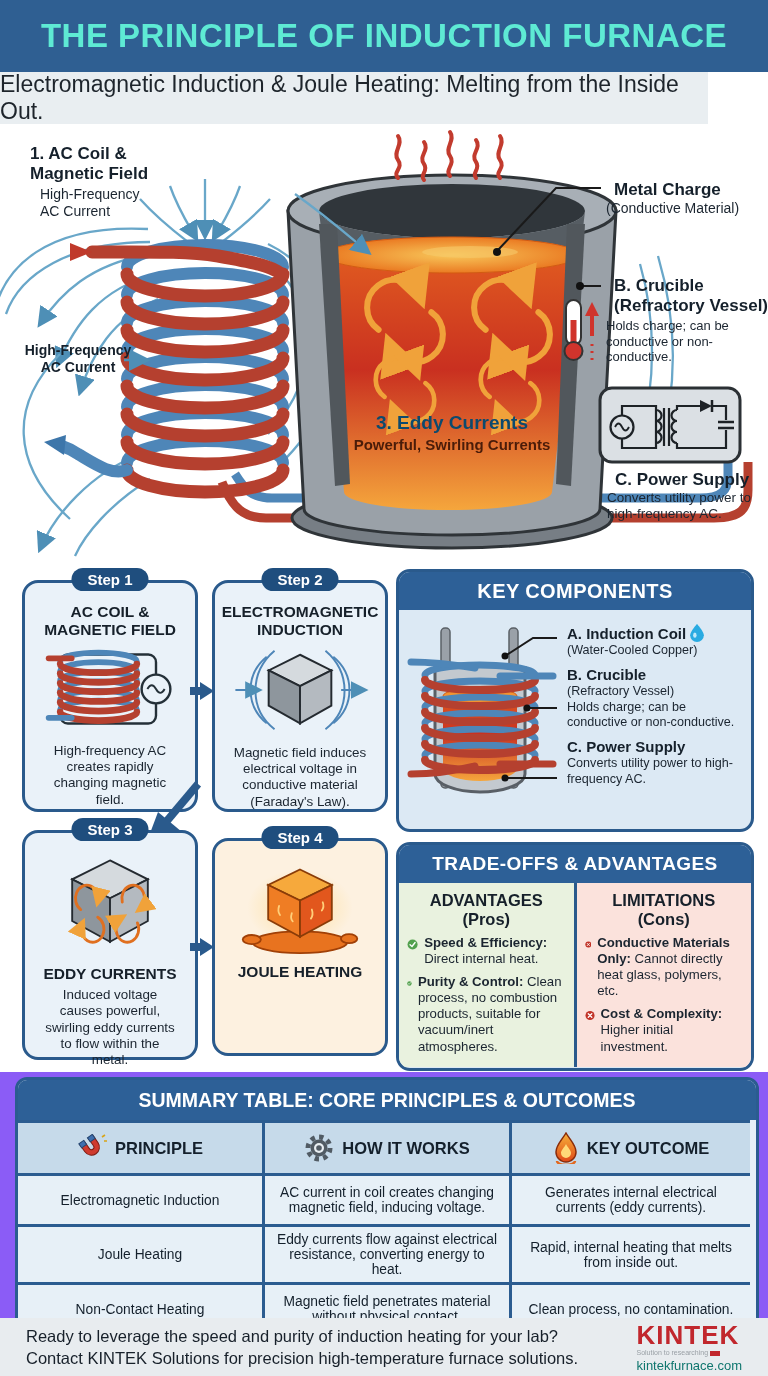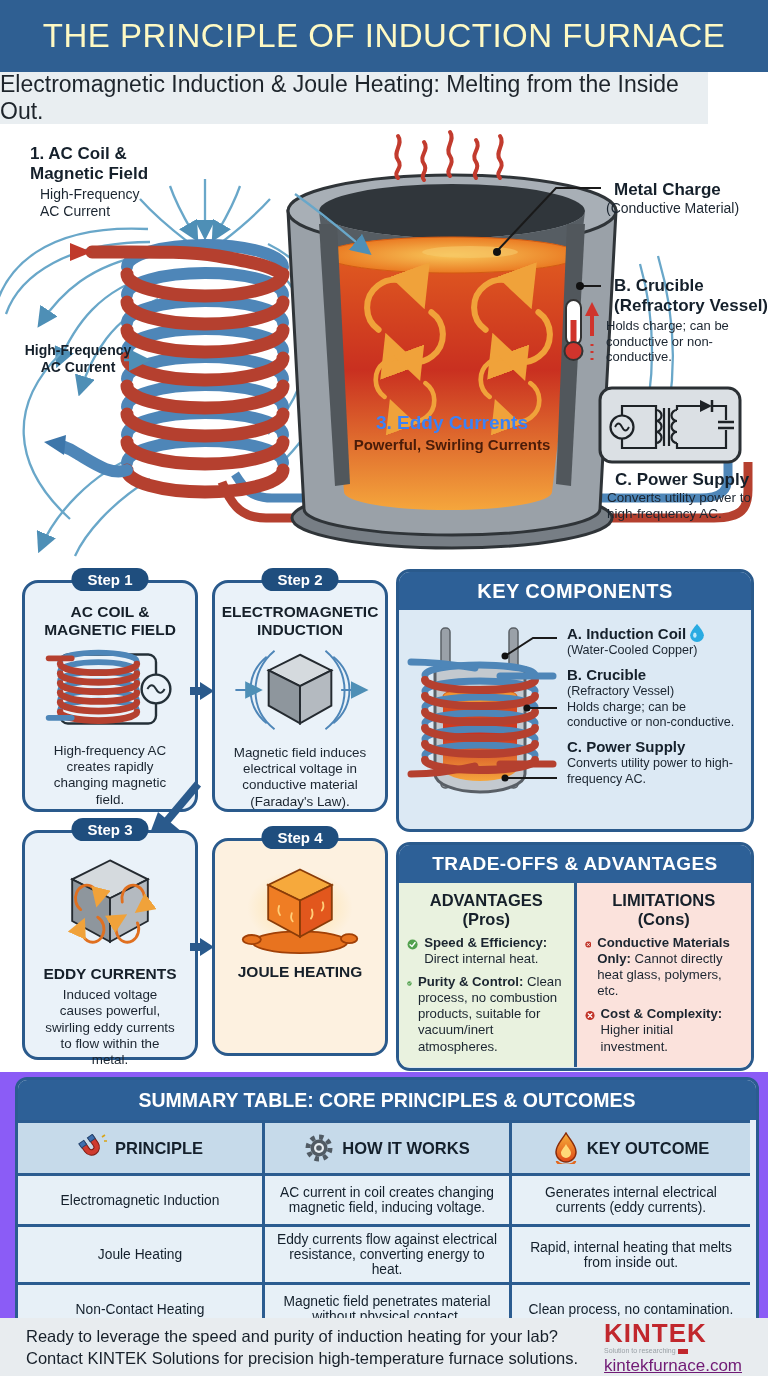--- a/index.html
+++ b/index.html
@@ -3,30 +3,30 @@
 <meta charset="utf-8">
 <style>
   html,body{margin:0;padding:0;background:#fff;}
   .page{position:relative;width:768px;height:1376px;background:#fff;overflow:hidden;
         font-family:"Liberation Sans",sans-serif;color:#1b2430;}
   .abs{position:absolute;}
   .pre{white-space:pre-line;}
 
   
   .hdr{left:0;top:0;width:768px;height:72px;background:#2f5f92;display:flex;align-items:center;justify-content:center;}
-  .hdr h1{margin:15px;font-size:33px;font-weight:normal;color:#fef9c3;letter-spacing:.5px;}
+  .hdr h1{margin:15px;font-size:33px;font-weight:bold;color:#5eead4;letter-spacing:.5px;}
   .subbar{left:0;top:72px;width:708px;height:52px;background:#e9eef1;border-bottom:2px solid #cdd6dc;
           display:flex;align-items:center;justify-content:center;}
   .subbar p{margin:0;font-size:23px;color:#1d242b;}
 
   
   .diag{left:0;top:124px;width:768px;height:440px;background:#fff;}
   .lbl-b{font-weight:bold;font-size:17px;line-height:1.18;color:#15202b;margin-left:8px;}
   .lbl-s{font-size:13.5px;line-height:1.2;color:#1b2530;}
-  .eddy-t{font-weight:bold;font-size:19px;color:#3b82f6;}
+  .eddy-t{font-weight:bold;font-size:19px;color:#0c4a6e;}
   .eddy-s{font-size:15px;color:#4a1c09;font-weight:bold;}
 
   
   .mid{left:0;top:564px;width:768px;height:508px;background:#fff;}
   .step{position:absolute;width:170px;background:#eaf2f9;border:3px solid #2a5a8c;border-radius:16px;text-align:center;}
   .pill{position:absolute;top:-15px;left:50%;transform:translateX(-50%);background:#1f4e7e;color:#fff;
         font-weight:bold;font-size:15px;padding:3px 16px;border-radius:15px;white-space:nowrap;}
   .step h3{margin:20px 6px 4px;font-size:15.5px;line-height:1.15;color:#16202a;}
   .step p{margin:4px 16px;font-size:13.4px;line-height:1.22;color:#1b2530;}
   .step.warm{background:#fdf1e0;}
@@ -57,21 +57,21 @@
   .tcell.cL{border-left:3px solid #2b5c90;}
 
   
   .ftr{left:0;top:1318px;width:768px;height:58px;background:#e8ecef;display:flex;align-items:center;
        justify-content:space-between;padding:0 26px;box-sizing:border-box;}
   .ftr .txt{font-size:16.5px;line-height:1.35;color:#17202a;}
   .brandbox{line-height:1;}
   .brand{color:#c1272d;font-weight:800;font-size:26px;letter-spacing:1px;}
   .tagline{font-size:7px;color:#9aa0a6;margin:1px 0 3px;}
   .tagline i{display:inline-block;width:10px;height:5px;background:#c1272d;vertical-align:middle;margin-left:2px;}
-  .url{font-size:17px;color:#701a75;text-decoration:underline;}
+  .url{font-size:13px;color:#0f766e;}
 </style>
 </head>
 <body>
 
 <div class="page">
 
   <div class="abs hdr">
     <h1>THE PRINCIPLE OF INDUCTION FURNACE</h1>
   </div>
   <div class="abs subbar">

